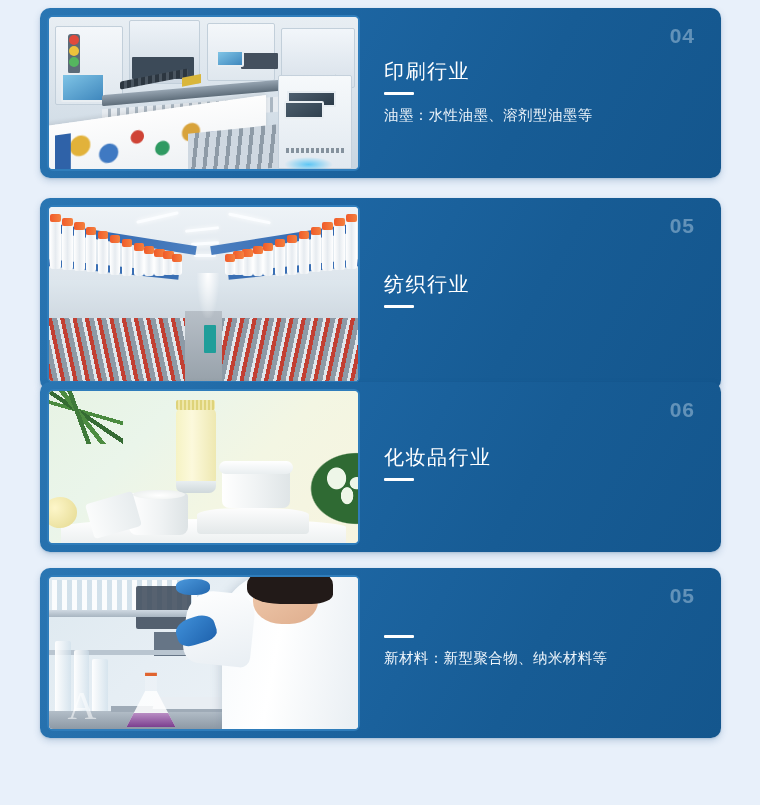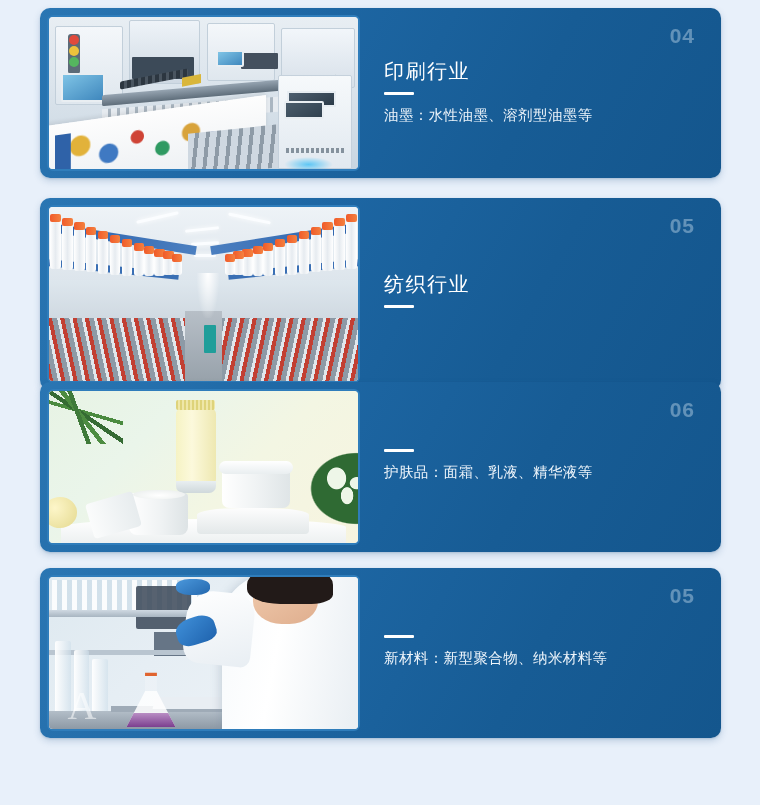--- a/index.html
+++ b/index.html
@@ -461,22 +461,22 @@
                   <div class="cream"></div>
                 </div>
               <div class="lid"></div>
               <div class="ball"></div>
             </div>
           </div>
         </div>
       </div>
       <div class="body">
         <div class="index">06</div>
+        <div class="title">化妆品行业</div>
         <div class="rule"></div>
-        <div class="desc-line">护肤品：面霜、乳液、精华液等</div>
       </div>
     </div>
 
     <div class="card c07">
       <div class="thumb-frame">
         <div class="thumb">
           <div class="thumb-inner">
             <div class="art-lab">
               <div class="glasstop"></div>
               <div class="rackdark"></div>

